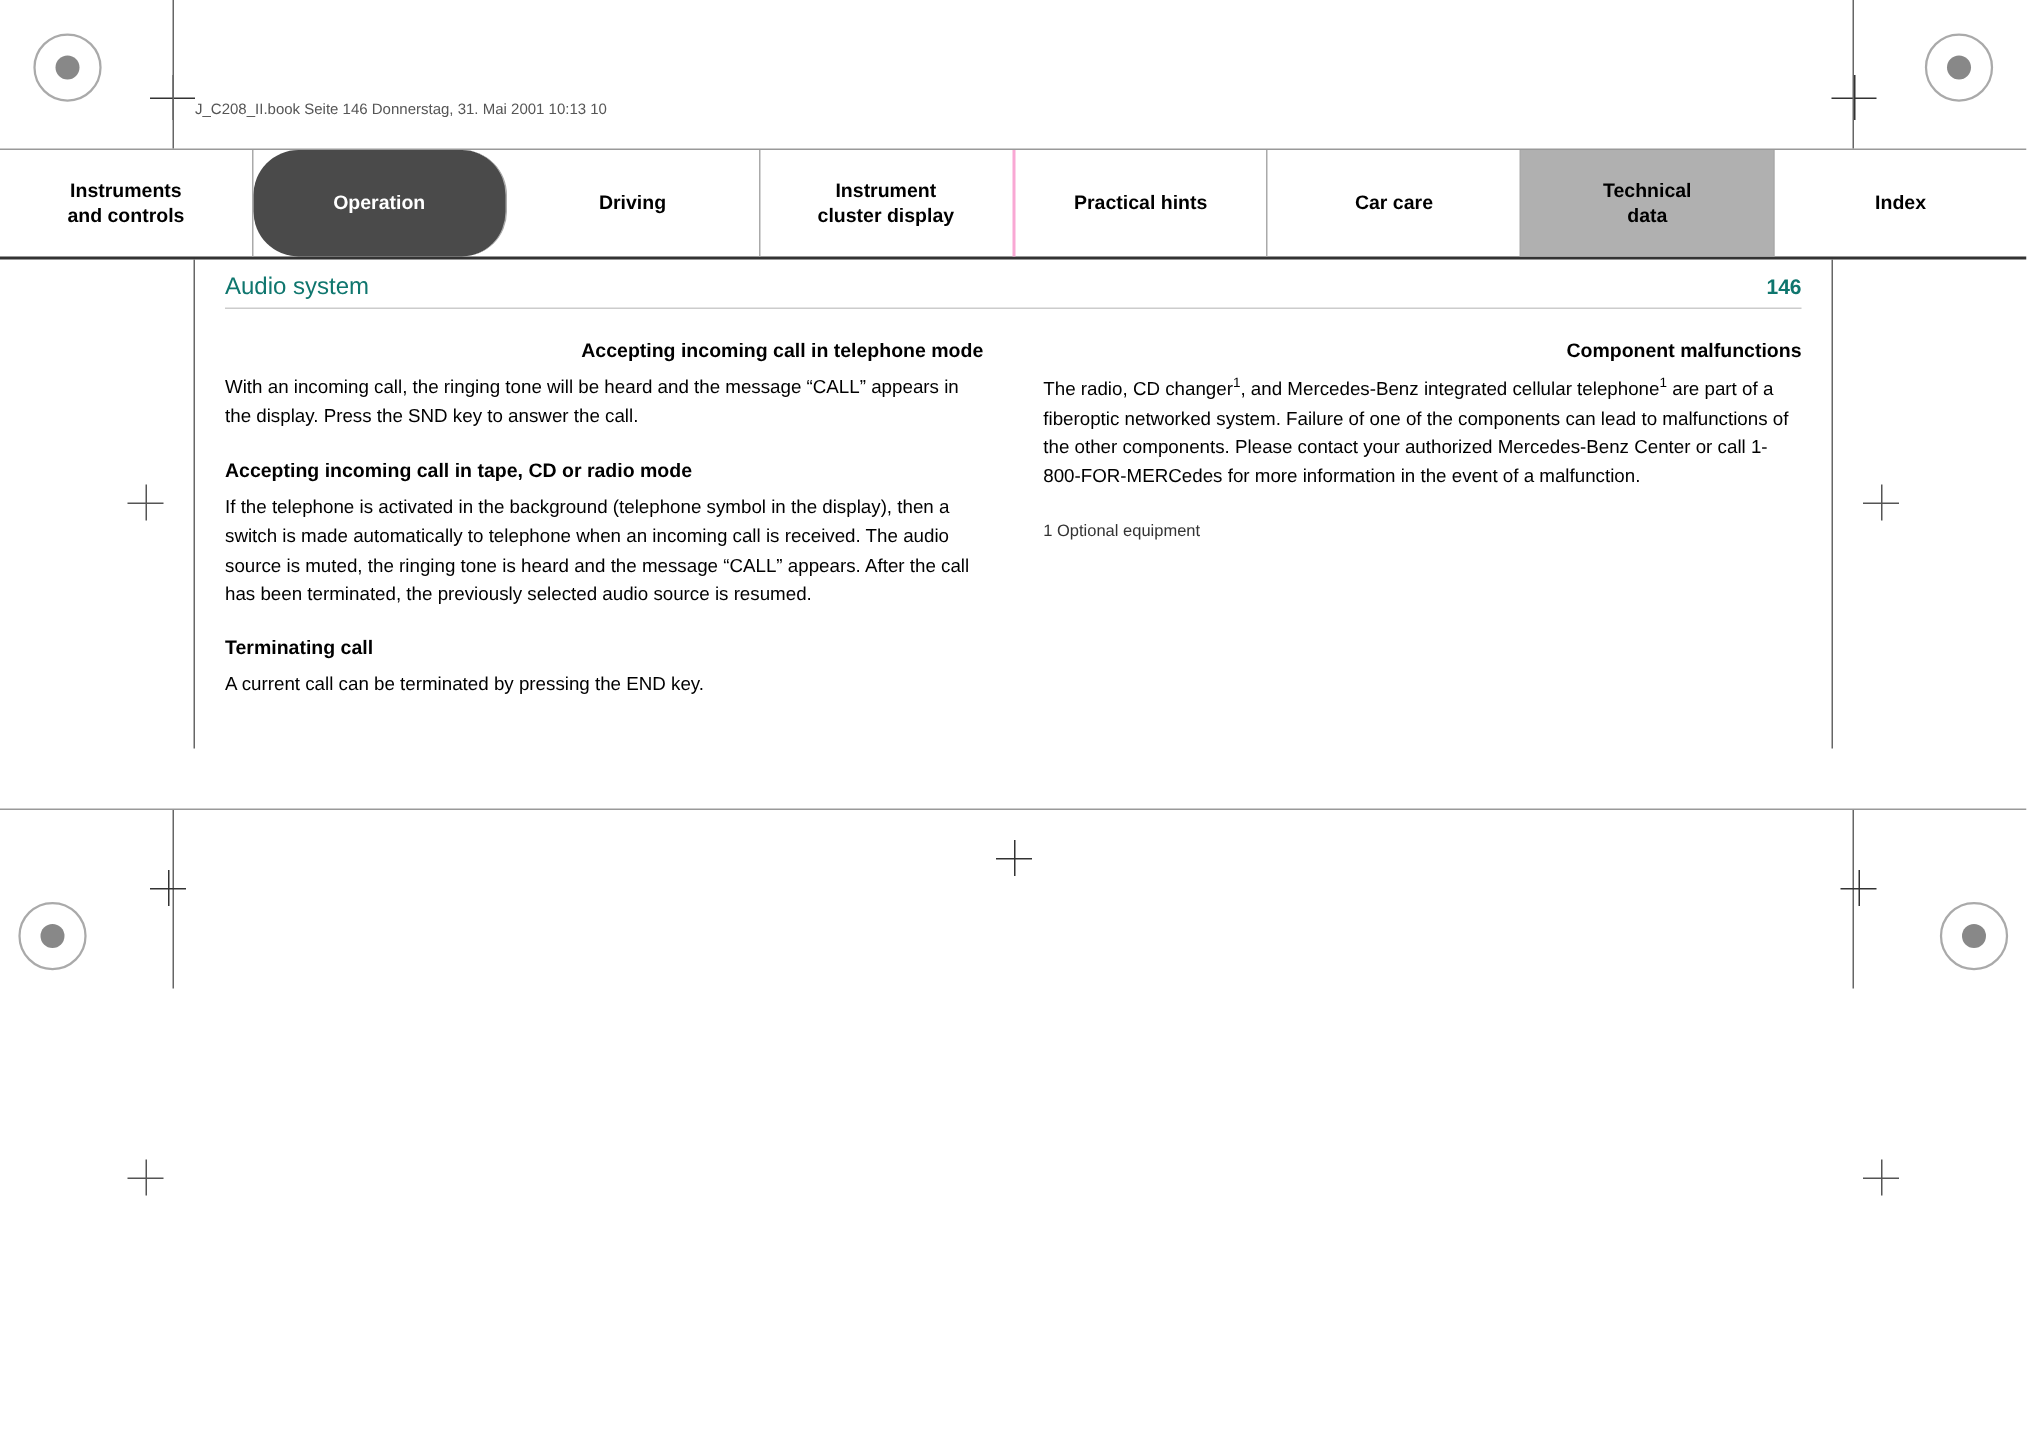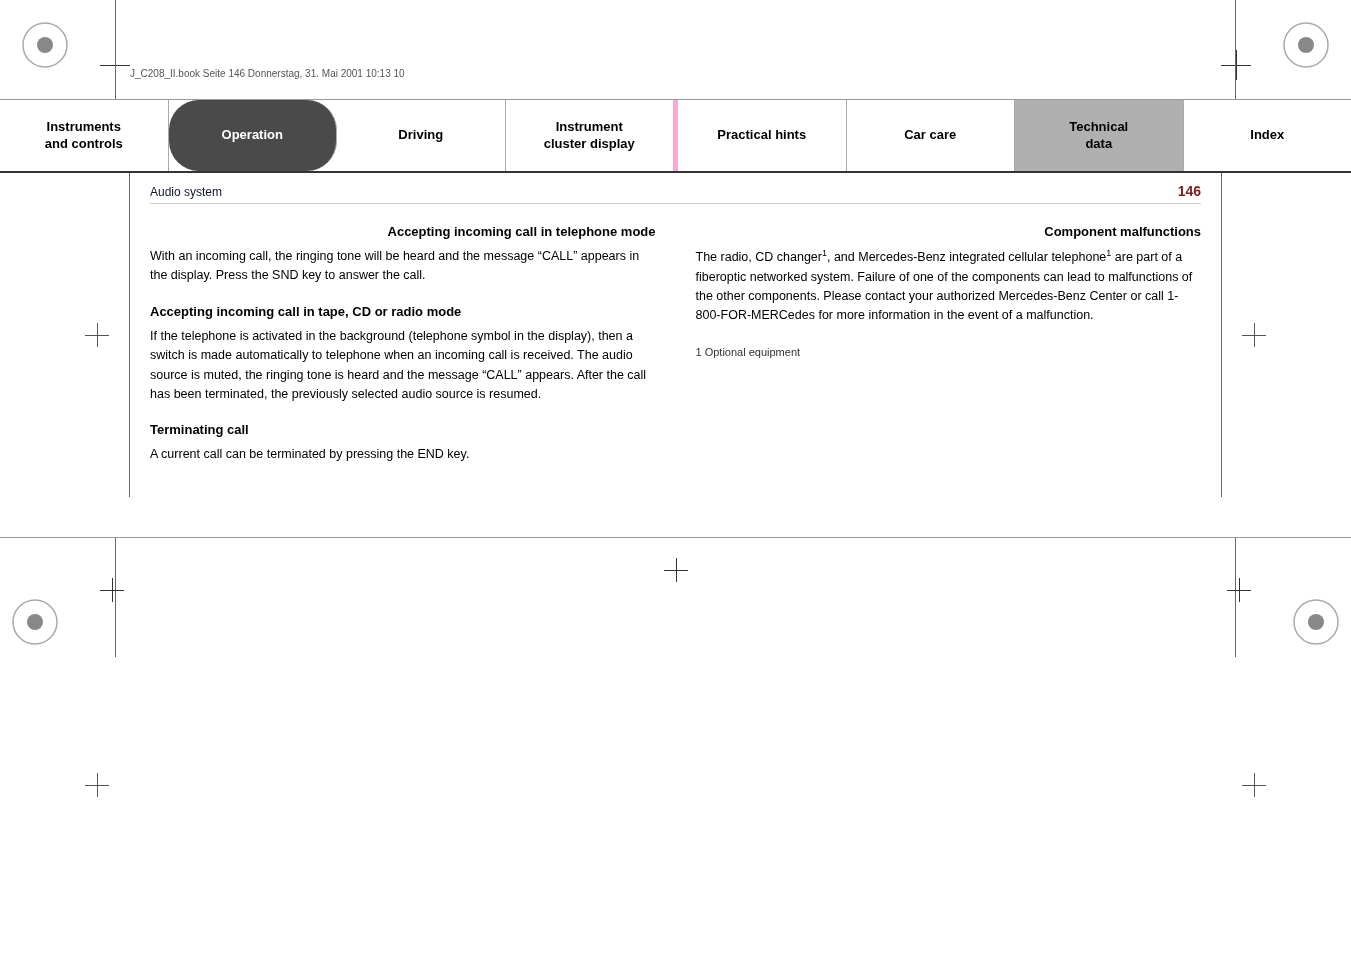--- a/index.html
+++ b/index.html
@@ -156,29 +156,29 @@
     .section-header-row {
       display: flex;
       justify-content: space-between;
       align-items: baseline;
       padding-bottom: 4px;
       border-bottom: 1px solid #ccc;
       margin-bottom: 20px;
     }
 
     .section-label {
-      font-size: 12px;
-      color: #0f172a;
+      font-size: 16px;
+      color: #0f766e;
       font-weight: normal;
     }
 
     .page-number {
       font-size: 14px;
       font-weight: bold;
-      color: #7f1d1d;
+      color: #0f766e;
     }
 
     .columns {
       display: flex;
       gap: 40px;
     }
 
     .column {
       flex: 1;
     }
@@ -267,21 +267,21 @@
   <div class="nav-item" style="border-right:1px solid #aaa;">
     <span style="white-space:pre-line;">Instruments
 and controls</span>
   </div>
   <div class="nav-item active" style="border-right:1px solid #aaa;">
     <span>Operation</span>
   </div>
   <div class="nav-item" style="border-right:1px solid #aaa;">
     <span>Driving</span>
   </div>
-  <div class="nav-item" style="border-right:5px solid #f9a8d4;">
+  <div class="nav-item" style="border-right:2px solid #f9a8d4;">
     <span style="white-space:pre-line;">Instrument
 cluster display</span>
   </div>
   <div class="nav-item" style="border-right:1px solid #aaa;">
     <span>Practical hints</span>
   </div>
   <div class="nav-item" style="border-right:1px solid #aaa;">
     <span>Car care</span>
   </div>
   <div class="nav-item highlighted" style="border-right:1px solid #aaa;">

